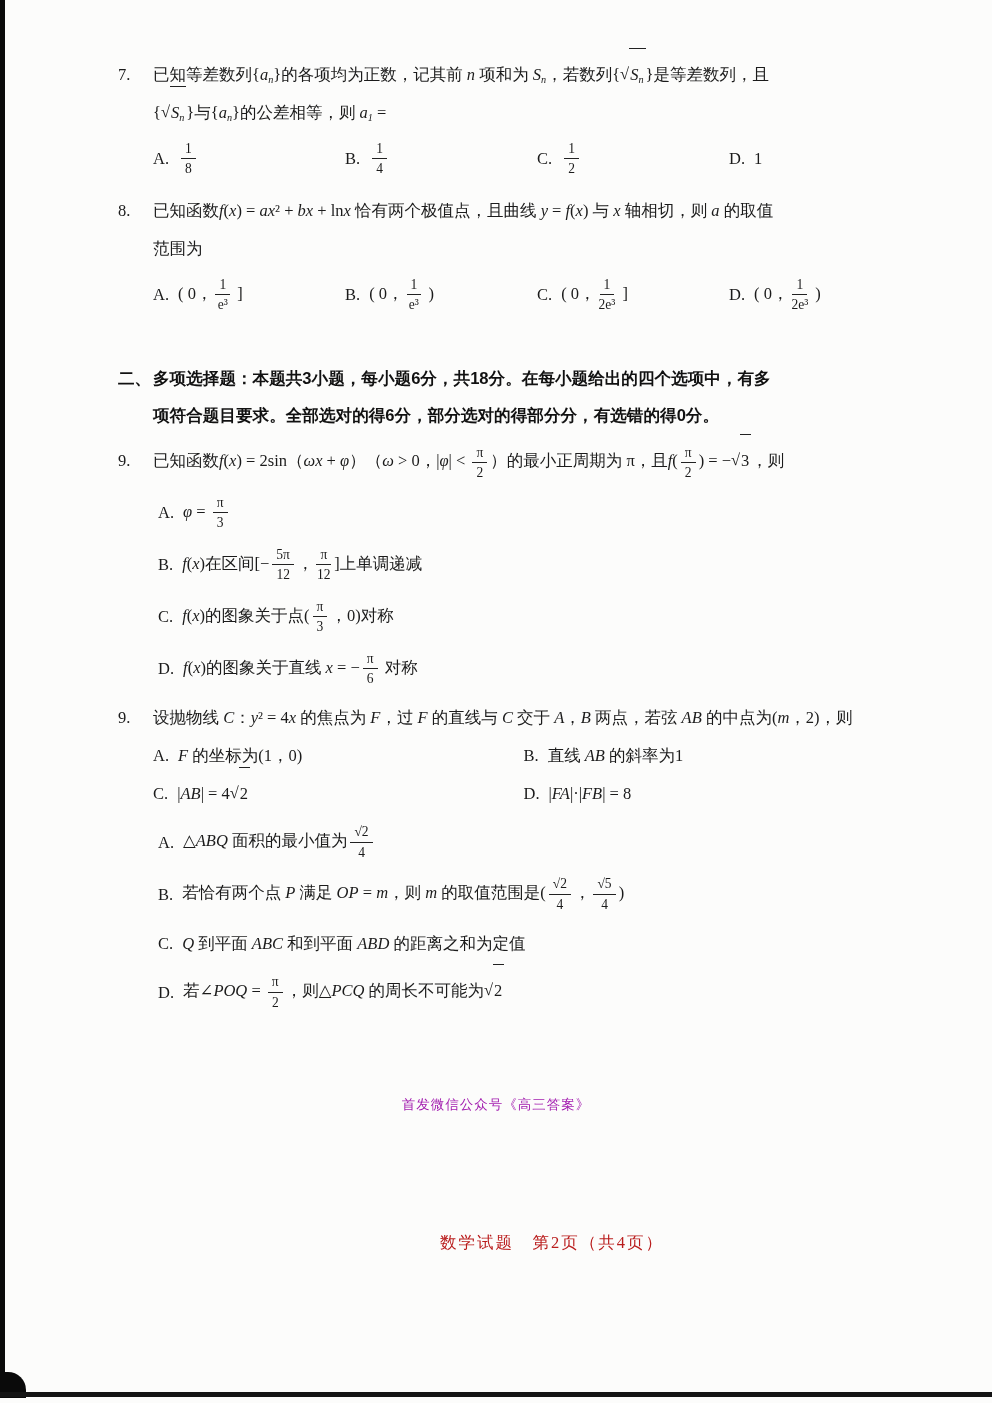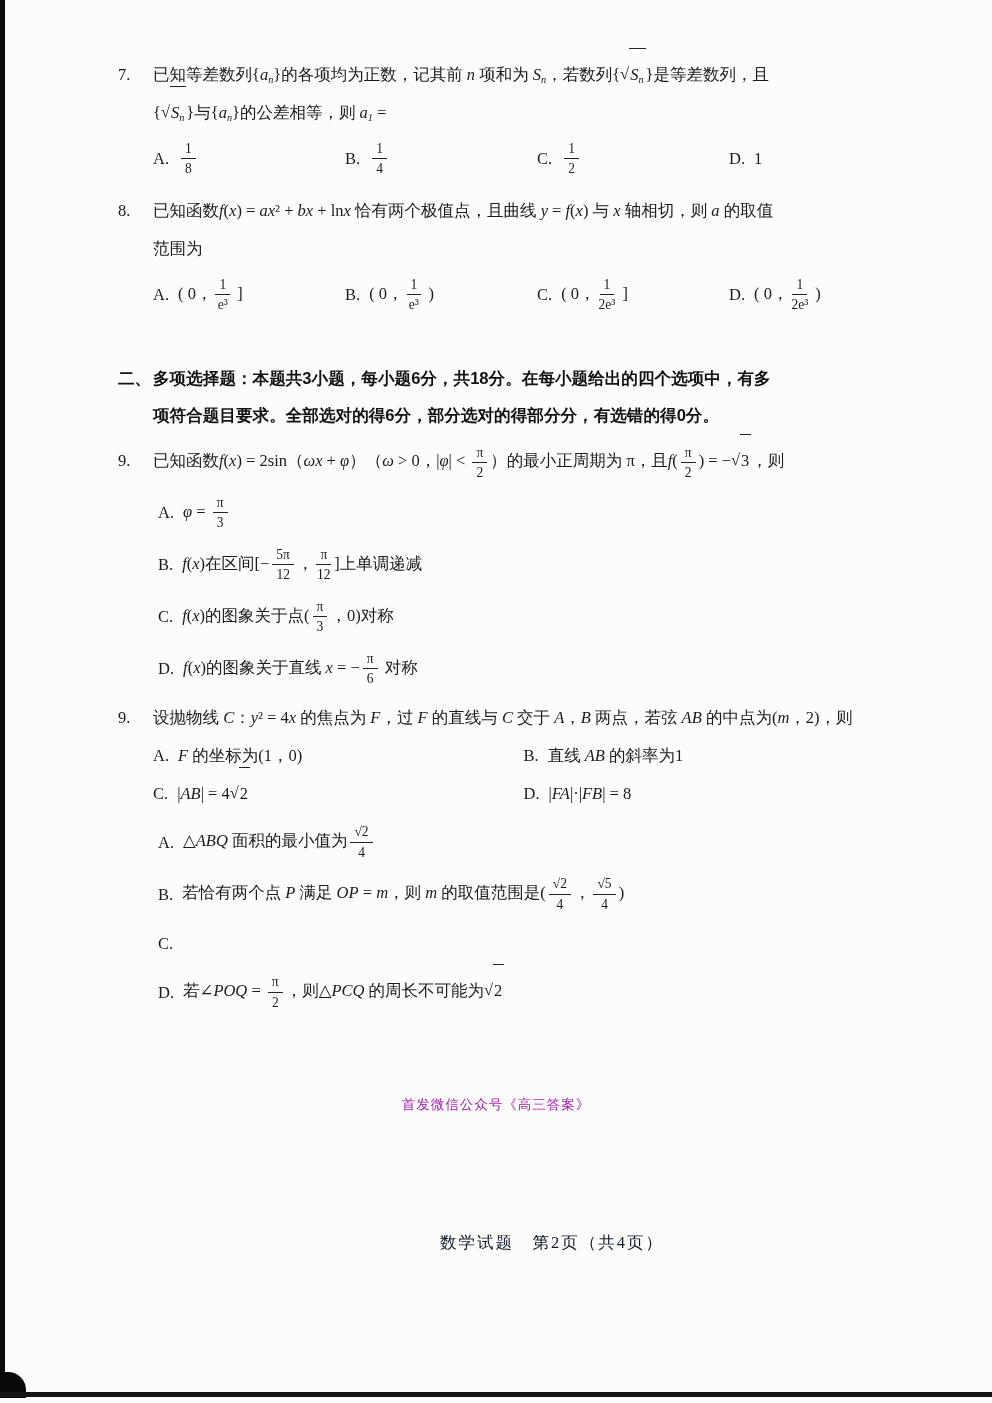--- a/index.html
+++ b/index.html
@@ -44,21 +44,21 @@
   .heading { display:flex; font-family:"Liberation Sans","DejaVu Sans",sans-serif; font-weight:bold;
              line-height:2.25; margin-top:42px; margin-bottom:8px; font-size:16.6px; color:#111; }
 
   .q8 { margin-top:8px; }
   .q10 { margin-top:6px; }
   .q11 { margin-top:4px; }
 
   .watermark { position:absolute; top:1096px; left:50%; transform:translateX(-50%);
                color:#a21caf; font-size:13.5px; letter-spacing:1px; }
   .footer { position:absolute; top:1232px; left:50%; transform:translateX(calc(-50% + 56px));
-            font-size:16.5px; color:#0f172a; letter-spacing:2px; }
+            font-size:16.5px; color:#b91c1c; letter-spacing:2px; }
 </style>
 </head>
 <body>
 
 <div class="page">
   <div class="scan-edge-left"></div>
   <div class="scan-corner"></div>
   <div class="scan-edge-bottom"></div>
 
   <div class="content">
@@ -226,20 +226,21 @@
           <span class="ocontent">若恰有两个点 <span class="mi">P</span> 满足 <span class="mi">OP</span> = <span class="mi">m</span>，则 <span class="mi">m</span> 的取值范围是(<span class="frac">
                 <span class="num">√2</span>
                 <span class="den">4</span>
               </span>，<span class="frac">
                 <span class="num">√5</span>
                 <span class="den">4</span>
               </span>)</span>
         </div>
         <div class="opt plain">
           <span class="olabel">C.</span>
+          <span class="ocontent"><span class="mi">Q</span> 到平面 <span class="mi">ABC</span> 和到平面 <span class="mi">ABD</span> 的距离之和为定值</span>
         </div>
         <div class="opt">
           <span class="olabel">D.</span>
           <span class="ocontent">若∠<span class="mi">POQ</span> = <span class="frac">
                 <span class="num">π</span>
                 <span class="den">2</span>
               </span>，则△<span class="mi">PCQ</span> 的周长不可能为<span class="rad"><span class="rsign">√</span><span class="ov">2</span></span></span>
         </div>
       </div>
     </div>

